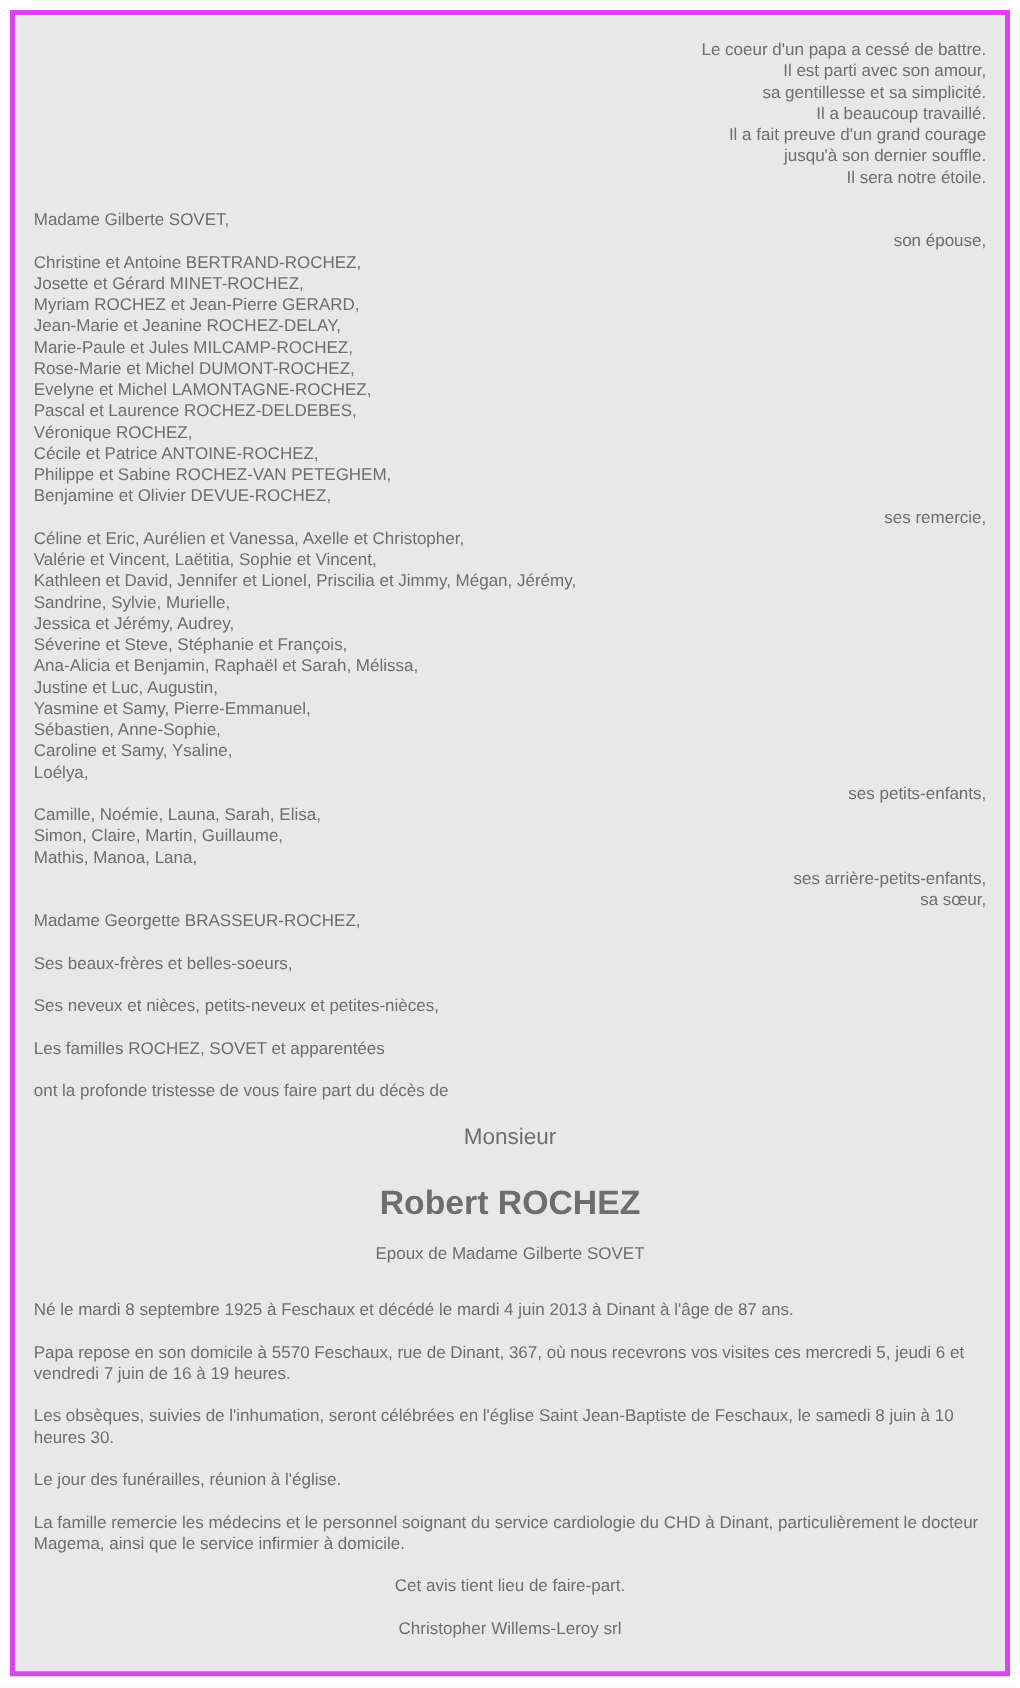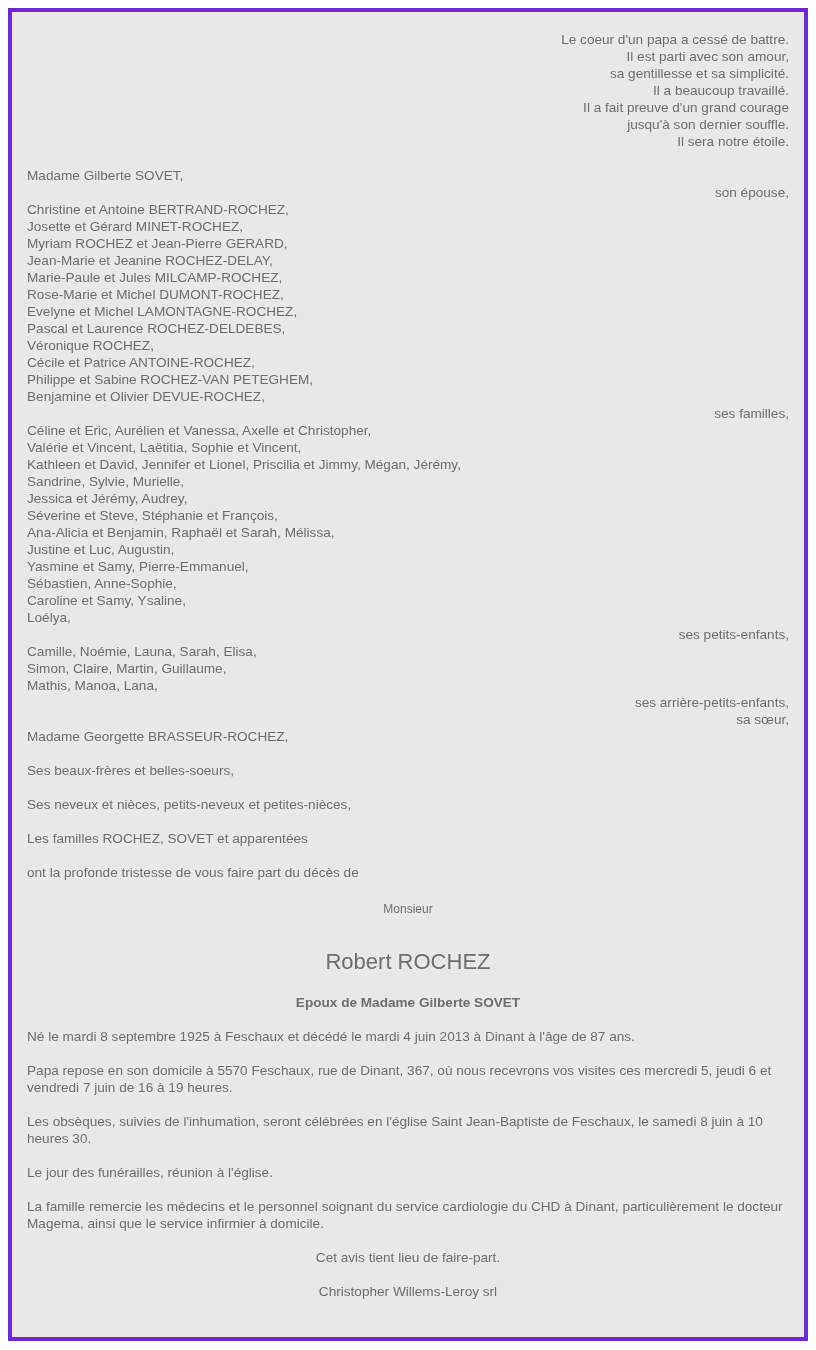--- a/index.html
+++ b/index.html
@@ -1,35 +1,35 @@
 <!DOCTYPE html>
 <html><head>
   <meta charset="utf-8">
   <style>
     html, body { margin: 0; padding: 0; background: #ffffff; }
     body { width: 816px; height: 1350px; position: relative; overflow: hidden; }
     .frame {
       position: absolute; left: 8px; top: 8px;
       width: 792px; height: 1325px;
-      border: 4px solid #6d28d9;
+      border: 4px solid #d946ef;
       background: #e8e8e8;
       box-sizing: content-box;
     }
     .content {
       position: absolute; left: 15px; top: 19px; width: 762px;
       font-family: "Liberation Sans", sans-serif;
       font-size: 13.6px; line-height: 17px; color: #6e6e6e;
     }
     .right { text-align: right; }
     .center { text-align: center; }
     .line { display: block; white-space: nowrap; }
     .gap { height: 17px; }
     .para { margin: 0 0 17px 0; }
-    .monsieur { font-size: 12px; line-height: 22px; margin: 0; }
-    .name { font-size: 22px; line-height: 32px; font-weight: normal; margin: 0; }
+    .monsieur { font-size: 18px; line-height: 22px; margin: 0; }
+    .name { font-size: 27px; line-height: 32px; font-weight: bold; margin: 0; }
     p { margin: 0; }
   </style>
 </head>
 <body>
 
 <div class="frame">
   <div class="content">
 
     <div class="right">
       <span class="line">Le coeur d'un papa a cessé de battre.</span>
@@ -54,21 +54,21 @@
       <span class="line">Myriam ROCHEZ et Jean-Pierre GERARD,</span>
       <span class="line">Jean-Marie et Jeanine ROCHEZ-DELAY,</span>
       <span class="line">Marie-Paule et Jules MILCAMP-ROCHEZ,</span>
       <span class="line">Rose-Marie et Michel DUMONT-ROCHEZ,</span>
       <span class="line">Evelyne et Michel LAMONTAGNE-ROCHEZ,</span>
       <span class="line">Pascal et Laurence ROCHEZ-DELDEBES,</span>
       <span class="line">Véronique ROCHEZ,</span>
       <span class="line">Cécile et Patrice ANTOINE-ROCHEZ,</span>
       <span class="line">Philippe et Sabine ROCHEZ-VAN PETEGHEM,</span>
       <span class="line">Benjamine et Olivier DEVUE-ROCHEZ,</span>
-      <span class="line right">ses familles,</span>
+      <span class="line right">ses remercie,</span>
     </div>
 
     <div>
       <span class="line">Céline et Eric, Aurélien et Vanessa, Axelle et Christopher,</span>
       <span class="line">Valérie et Vincent, Laëtitia, Sophie et Vincent,</span>
       <span class="line">Kathleen et David, Jennifer et Lionel, Priscilia et Jimmy, Mégan, Jérémy,</span>
       <span class="line">Sandrine, Sylvie, Murielle,</span>
       <span class="line">Jessica et Jérémy, Audrey,</span>
       <span class="line">Séverine et Steve, Stéphanie et François,</span>
       <span class="line">Ana-Alicia et Benjamin, Raphaël et Sarah, Mélissa,</span>
@@ -97,21 +97,21 @@
     <div>
       <p class="para">Ses beaux-frères et belles-soeurs,</p>
       <p class="para">Ses neveux et nièces, petits-neveux et petites-nièces,</p>
       <p class="para">Les familles ROCHEZ, SOVET et apparentées</p>
       <p class="para">ont la profonde tristesse de vous faire part du décès de</p>
     </div>
 
     <div class="center">
       <p class="monsieur" style="margin-top:6px;">Monsieur</p>
       <p class="name" style="margin-top:26px;">Robert ROCHEZ</p>
-      <p style="margin-top:16px; margin-bottom:17px;font-weight:bold;">Epoux de Madame Gilberte SOVET</p>
+      <p style="margin-top:16px; margin-bottom:28px;">Epoux de Madame Gilberte SOVET</p>
     </div>
 
     <div>
       <p class="para">Né le mardi 8 septembre 1925 à Feschaux et décédé le mardi 4 juin 2013 à Dinant à l'âge de 87 ans.</p>
       <p class="para">Papa repose en son domicile à 5570 Feschaux, rue de Dinant, 367, où nous recevrons vos visites ces mercredi 5, jeudi 6 et vendredi 7 juin de 16 à 19 heures.</p>
       <p class="para">Les obsèques, suivies de l'inhumation, seront célébrées en l'église Saint Jean-Baptiste de Feschaux, le samedi 8 juin à 10 heures 30.</p>
       <p class="para">Le jour des funérailles, réunion à l'église.</p>
       <p class="para">La famille remercie les médecins et le personnel soignant du service cardiologie du CHD à Dinant, particulièrement le docteur Magema, ainsi que le service infirmier à domicile.</p>
     </div>
 

